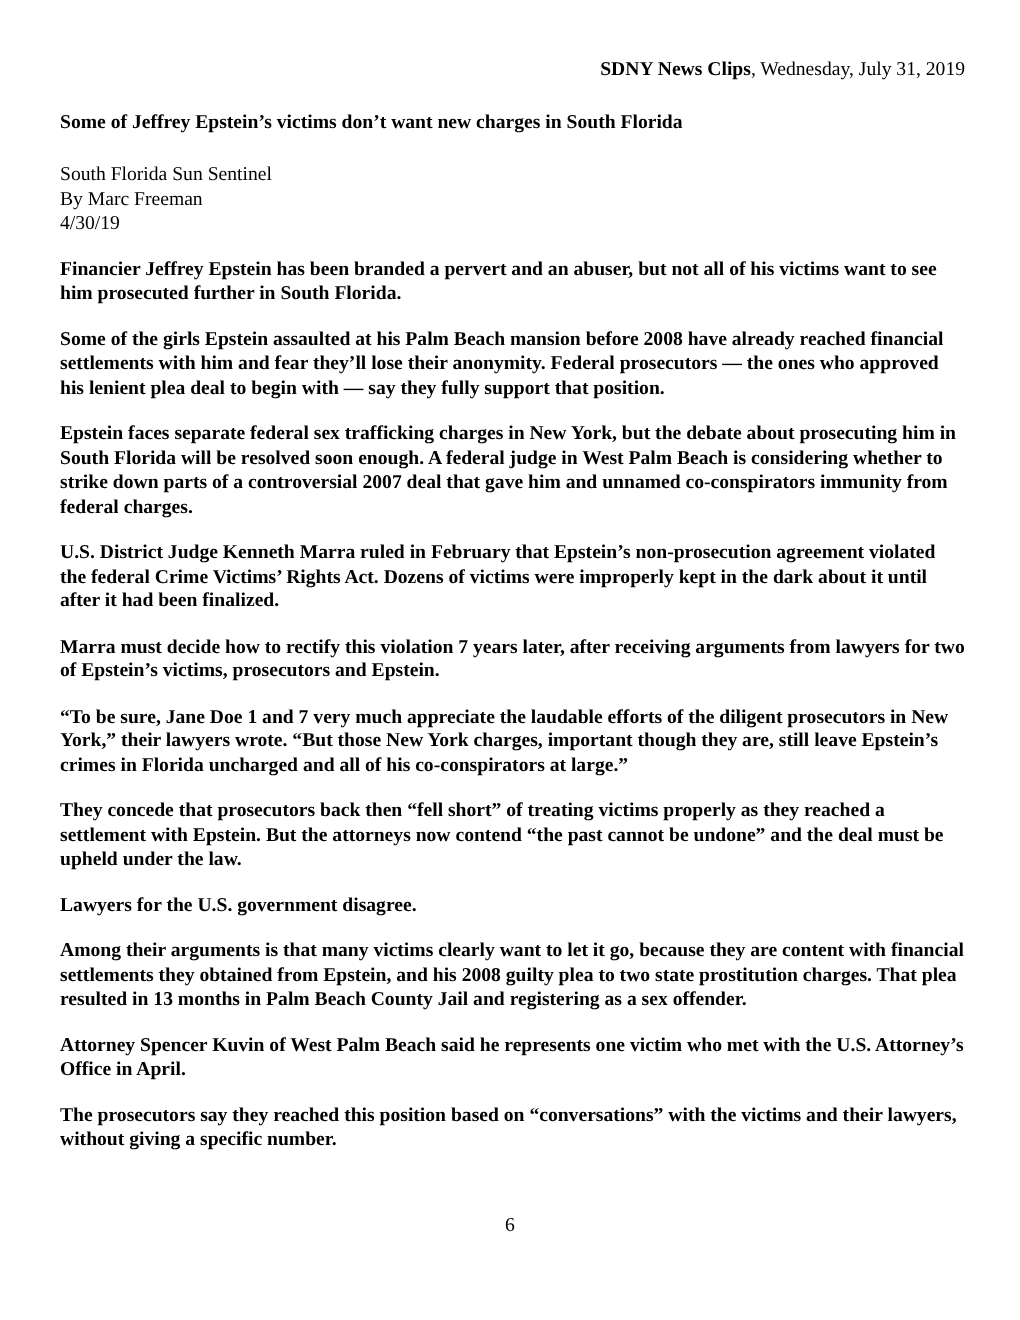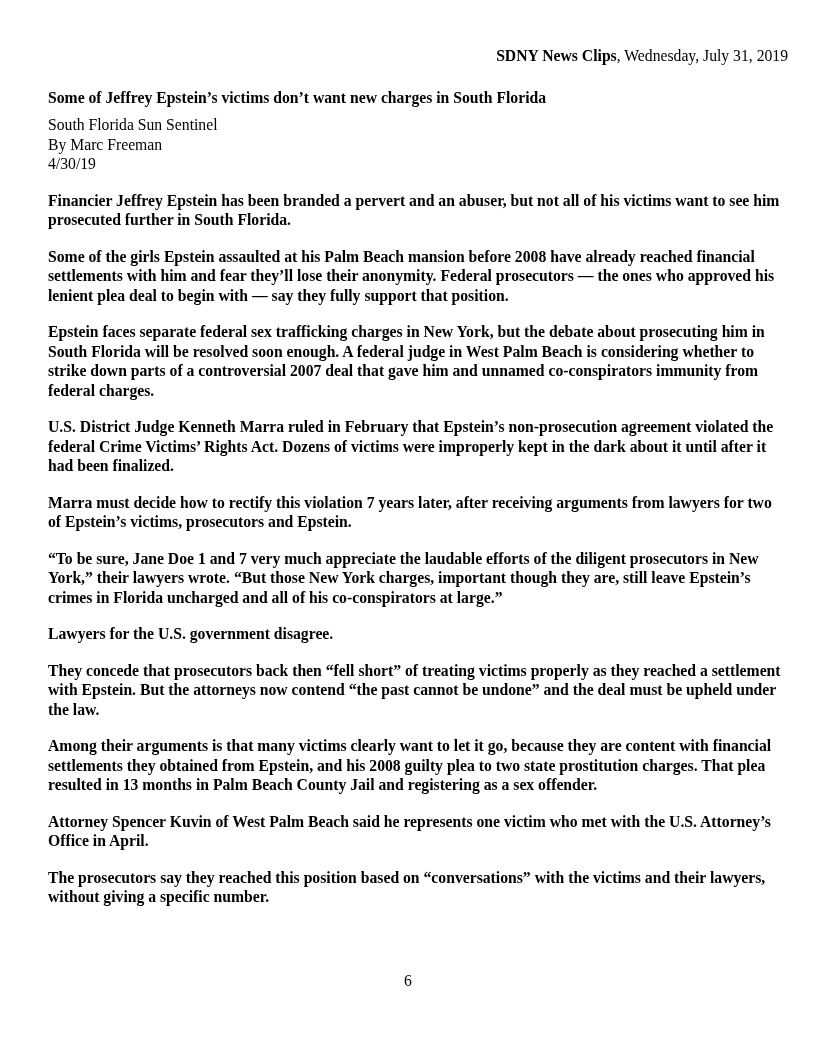--- a/index.html
+++ b/index.html
@@ -11,35 +11,35 @@
     width: 816px;
     height: 1056px;
     position: relative;
     font-family: "Liberation Serif", "DejaVu Serif", serif;
     color: #000000;
   }
   .page {
     position: absolute;
     inset: 0;
     box-sizing: border-box;
-    padding: 46px 28px 0 48px;
+    padding: 46px 44px 0 48px;
     font-size: 15.7px;
     line-height: 19.5px;
   }
   .header-line {
     text-align: right;
     margin: 0 0 22px 0;
     white-space: nowrap;
   }
   .bold {
     font-weight: bold;
   }
   .headline {
     font-weight: bold;
-    margin: 0 0 8px 0;
+    margin: 0 0 23px 0;
   }
   .byline-block {
     margin: 0 0 17px 0;
   }
   p.para {
     margin: 0 0 17px 0;
     font-weight: bold;
   }
   .page-number {
     position: absolute;
@@ -64,21 +64,21 @@
     <div>By Marc Freeman</div>
     <div>4/30/19</div>
   </div>
 
   <p class="para">Financier Jeffrey Epstein has been branded a pervert and an abuser, but not all of his victims want to see him prosecuted further in South Florida.</p>
   <p class="para">Some of the girls Epstein assaulted at his Palm Beach mansion before 2008 have already reached financial settlements with him and fear they’ll lose their anonymity. Federal prosecutors — the ones who approved his lenient plea deal to begin with — say they fully support that position.</p>
   <p class="para">Epstein faces separate federal sex trafficking charges in New York, but the debate about prosecuting him in South Florida will be resolved soon enough. A federal judge in West Palm Beach is considering whether to strike down parts of a controversial 2007 deal that gave him and unnamed co-conspirators immunity from federal charges.</p>
   <p class="para">U.S. District Judge Kenneth Marra ruled in February that Epstein’s non-prosecution agreement violated the federal Crime Victims’ Rights Act. Dozens of victims were improperly kept in the dark about it until after it had been finalized.</p>
   <p class="para">Marra must decide how to rectify this violation 7 years later, after receiving arguments from lawyers for two of Epstein’s victims, prosecutors and Epstein.</p>
   <p class="para">“To be sure, Jane Doe 1 and 7 very much appreciate the laudable efforts of the diligent prosecutors in New York,” their lawyers wrote. “But those New York charges, important though they are, still leave Epstein’s crimes in Florida uncharged and all of his co-conspirators at large.”</p>
+  <p class="para">They concede that prosecutors back then “fell short” of treating victims properly as they reached a settlement with Epstein. But the attorneys now contend “the past cannot be undone” and the deal must be upheld under the law.</p>
   <p class="para">Lawyers for the U.S. government disagree.</p>
-  <p class="para">They concede that prosecutors back then “fell short” of treating victims properly as they reached a settlement with Epstein. But the attorneys now contend “the past cannot be undone” and the deal must be upheld under the law.</p>
   <p class="para">Among their arguments is that many victims clearly want to let it go, because they are content with financial settlements they obtained from Epstein, and his 2008 guilty plea to two state prostitution charges. That plea resulted in 13 months in Palm Beach County Jail and registering as a sex offender.</p>
   <p class="para">Attorney Spencer Kuvin of West Palm Beach said he represents one victim who met with the U.S. Attorney’s Office in April.</p>
   <p class="para">The prosecutors say they reached this position based on “conversations” with the victims and their lawyers, without giving a specific number.</p>
 
   <div class="page-number">6</div>
 
 </div>
 
 </body></html>

